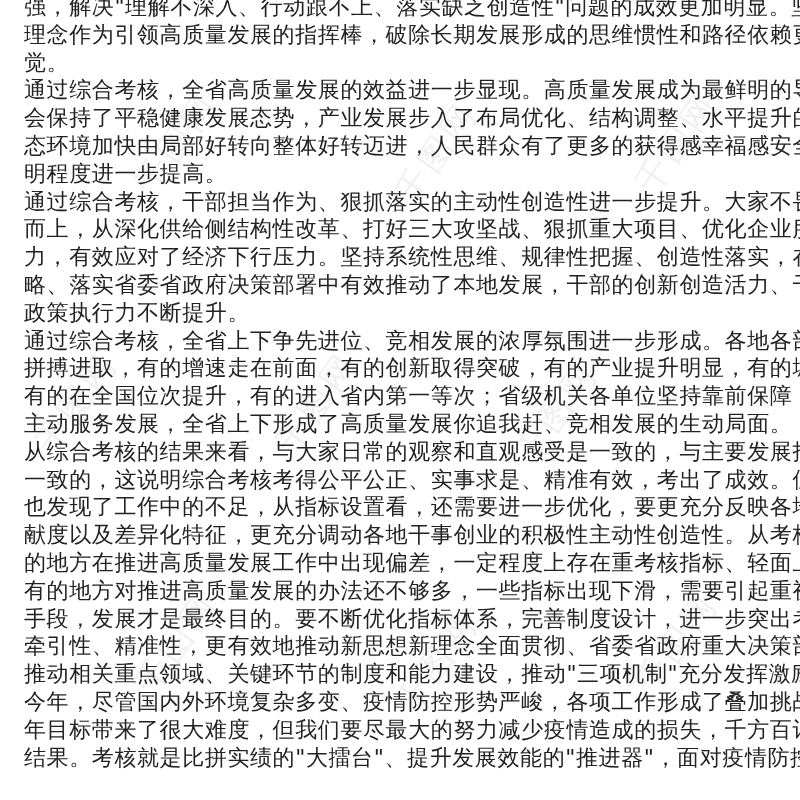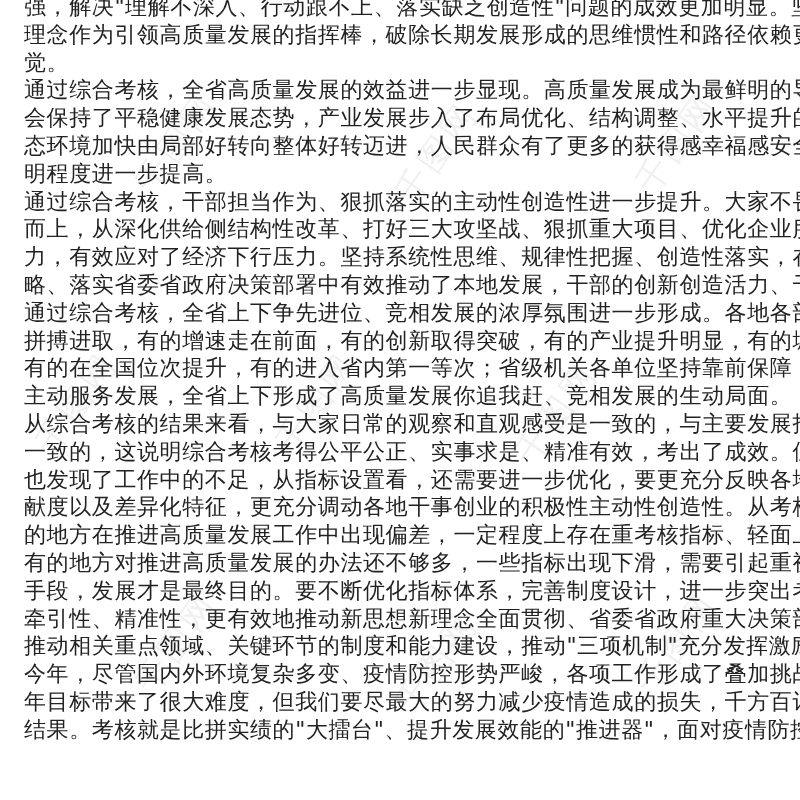--- a/index.html
+++ b/index.html
@@ -75,20 +75,21 @@
     <div class="line">通过综合考核，全省高质量发展的效益进一步显现。高质量发展成为最鲜明的导向，经济社</div>
     <div class="line">会保持了平稳健康发展态势，产业发展步入了布局优化、结构调整、水平提升的加速期，生</div>
     <div class="line">态环境加快由局部好转向整体好转迈进，人民群众有了更多的获得感幸福感安全感，社会文</div>
     <div class="line last">明程度进一步提高。</div>
   </div>
   <div>
     <div class="line">通过综合考核，干部担当作为、狠抓落实的主动性创造性进一步提升。大家不畏困难、迎难</div>
     <div class="line">而上，从深化供给侧结构性改革、打好三大攻坚战、狠抓重大项目、优化企业服务等多方发</div>
     <div class="line">力，有效应对了经济下行压力。坚持系统性思维、规律性把握、创造性落实，在服务国家战</div>
     <div class="line">略、落实省委省政府决策部署中有效推动了本地发展，干部的创新创造活力、干事创业能力、</div>
+    <div class="line last">政策执行力不断提升。</div>
   </div>
   <div>
     <div class="line">通过综合考核，全省上下争先进位、竞相发展的浓厚氛围进一步形成。各地各部门你追我赶、</div>
     <div class="line">拼搏进取，有的增速走在前面，有的创新取得突破，有的产业提升明显，有的城市更具魅力；</div>
     <div class="line">有的在全国位次提升，有的进入省内第一等次；省级机关各单位坚持靠前保障，省属各高校</div>
     <div class="line last">主动服务发展，全省上下形成了高质量发展你追我赶、竞相发展的生动局面。</div>
   </div>
   <div>
     <div class="line">从综合考核的结果来看，与大家日常的观察和直观感受是一致的，与主要发展指标的指向是</div>
     <div class="line">一致的，这说明综合考核考得公平公正、实事求是、精准有效，考出了成效。但通过考核，</div>

